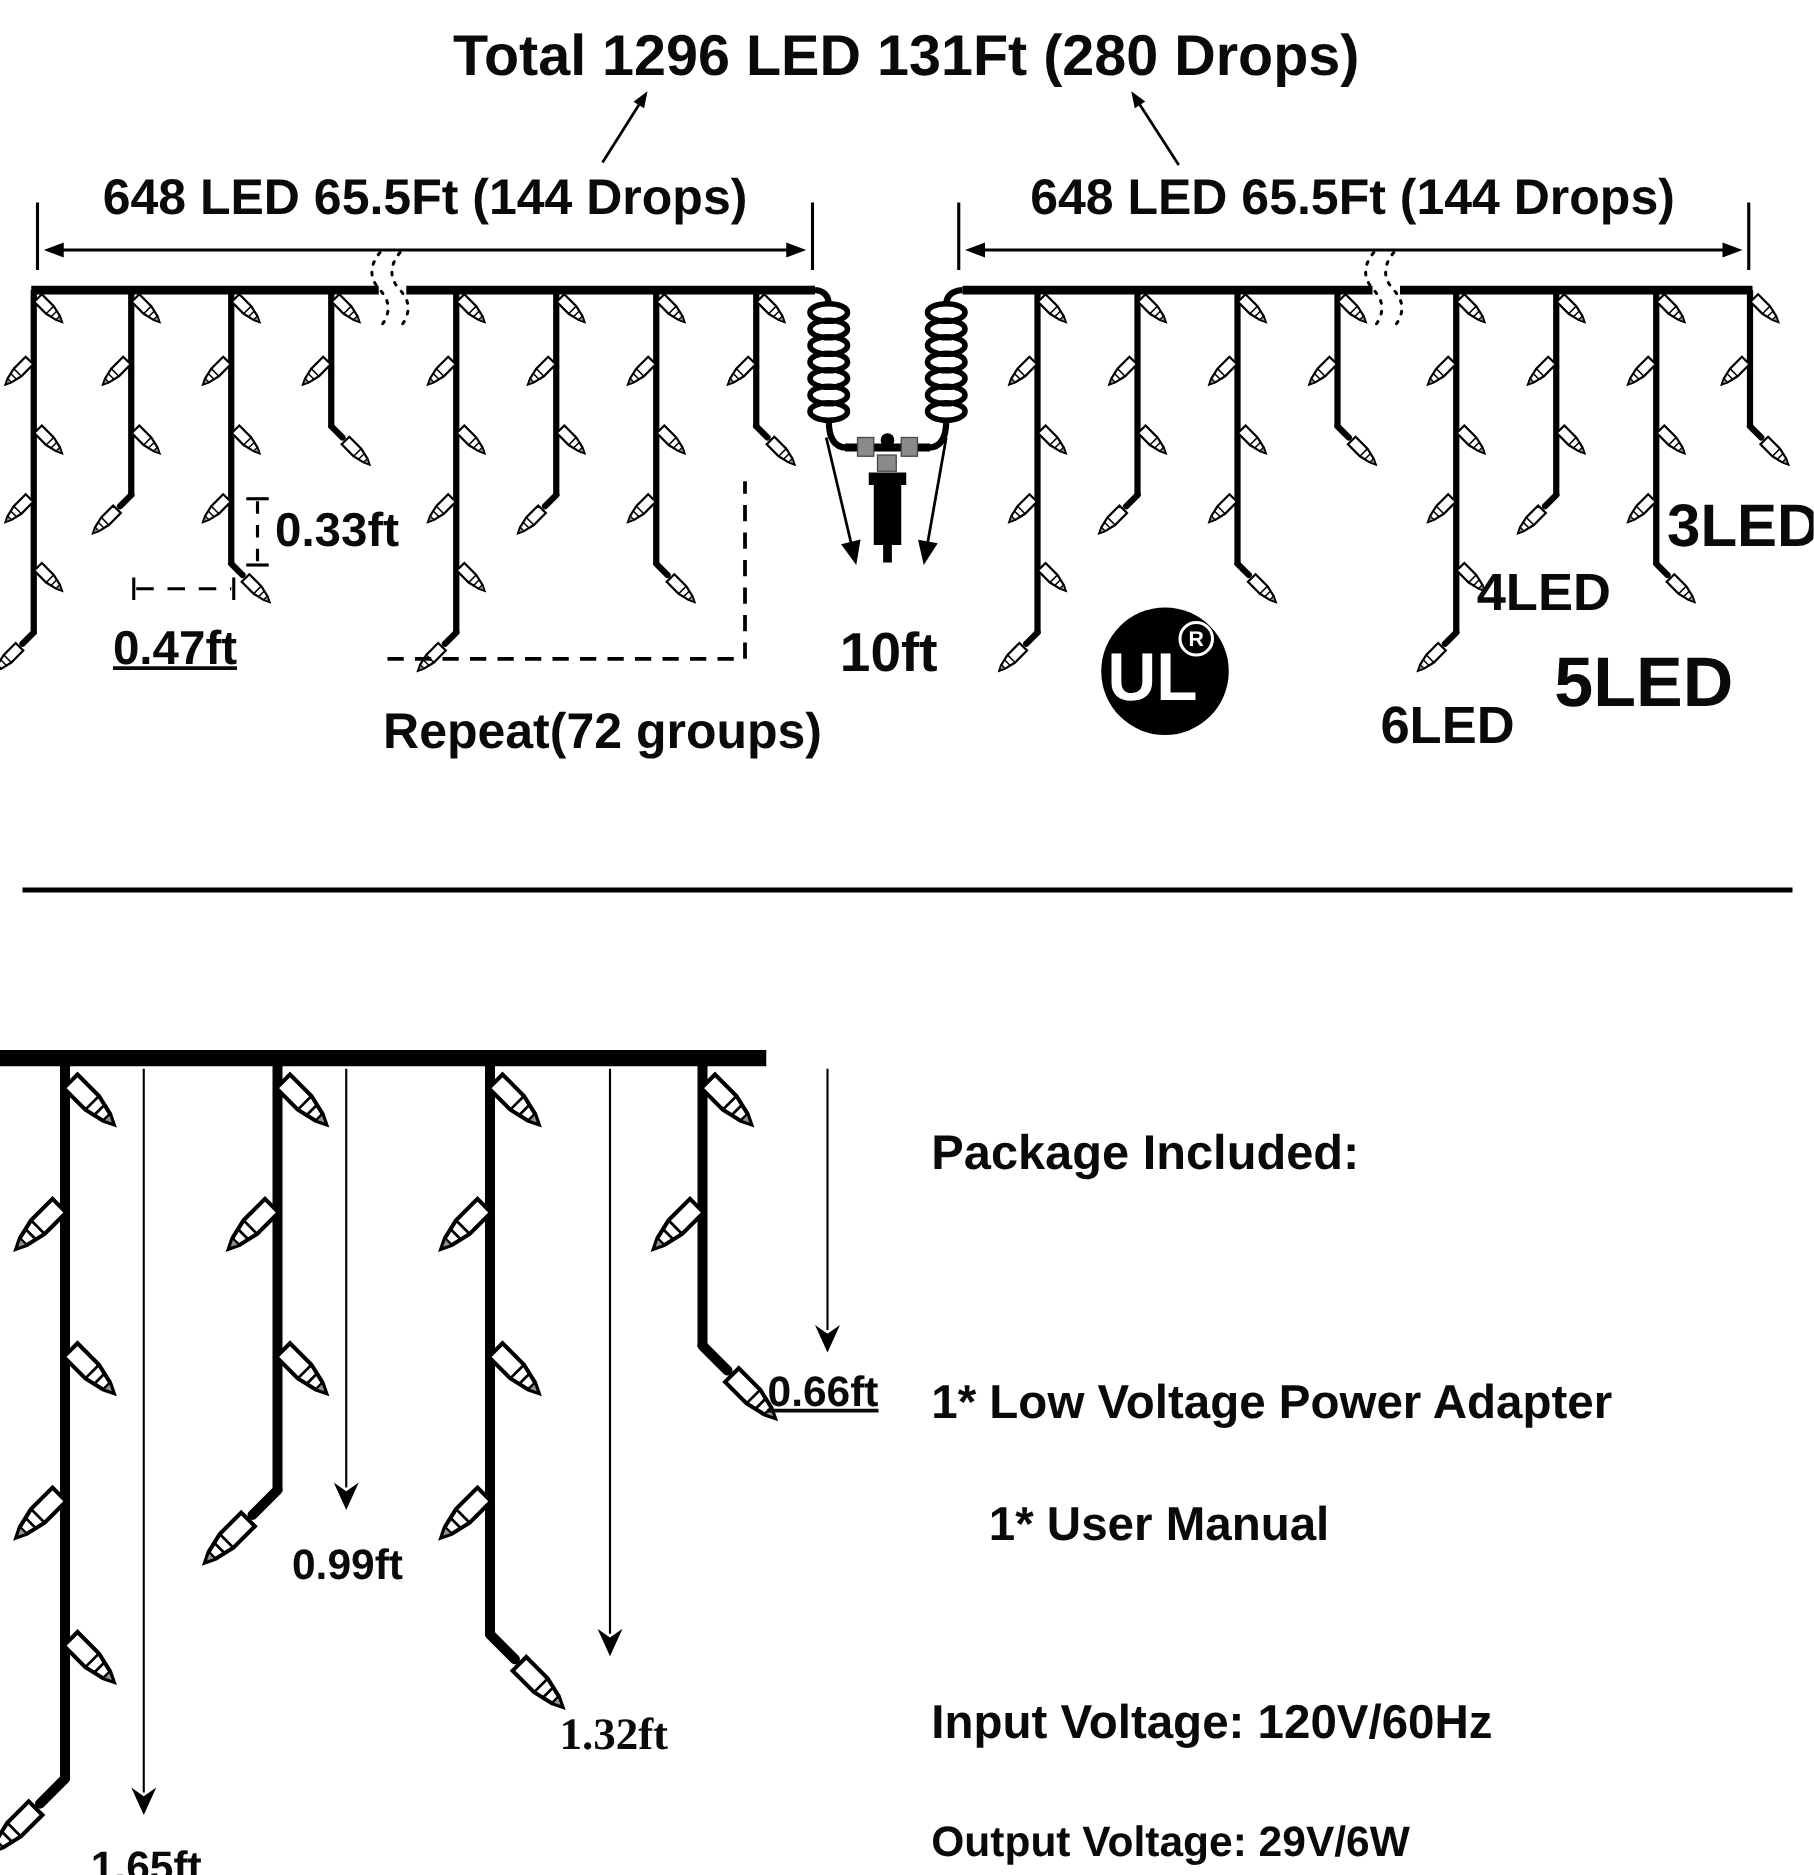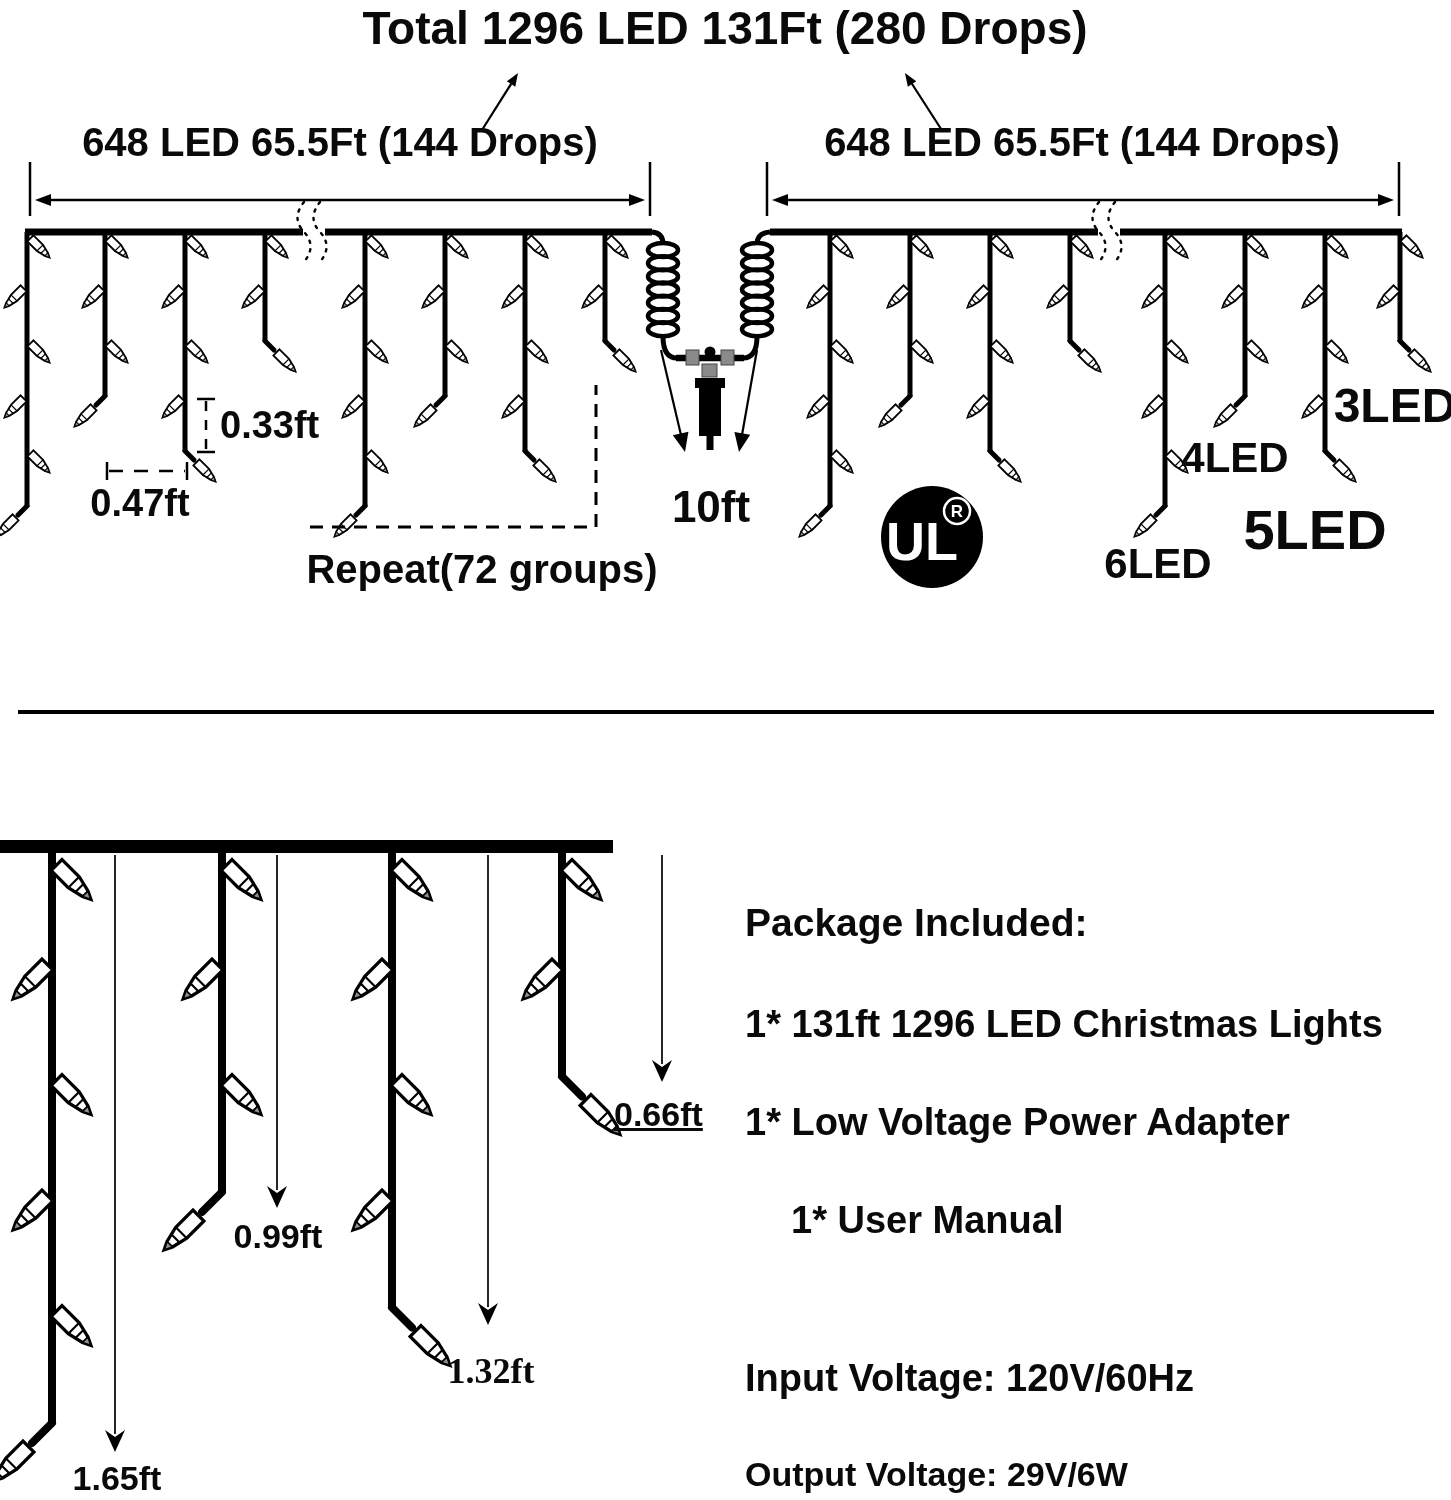--- a/index.html
+++ b/index.html
@@ -1,26 +1,26 @@
 <!DOCTYPE html>
 <html><head>
 <meta charset="utf-8">
 <style>
   html,body{margin:0;padding:0;background:#fff;}
   #stage{position:relative;width:1451px;height:1500px;background:#fff;overflow:hidden;
          font-family:"Liberation Sans",sans-serif;}
   #art{position:absolute;left:0;top:0;}
   .lbl{position:absolute;font-weight:bold;color:#0a0a0a;white-space:nowrap;line-height:1.05;
        font-family:"Liberation Sans",sans-serif;}
-  .c{transform:translateX(-50%);}
+  .c{transform:translateX(-50%);margin-top:16px;}
   #L-title{left:725px;top:4px;font-size:46px;}
   #L-secl{left:340px;top:121px;font-size:40px;}
   #L-secr{left:1082px;top:121px;font-size:40px;}
   #L-033{left:220px;top:406px;font-size:38px;}
-  #L-047{left:140px;top:484px;font-size:38px;}
+  #L-047{left:140px;top:484px;font-size:38px;text-decoration:underline;}
   #L-repeat{left:482px;top:548px;font-size:40px;}
   #L-10ft{left:711px;top:484px;font-size:44px;}
   #L-3led{left:1395px;top:381px;font-size:48px;}
   #L-4led{left:1235px;top:436px;font-size:42px;}
   #L-5led{left:1315px;top:501px;font-size:56px;}
   #L-6led{left:1158px;top:542px;font-size:42px;}
   #L-165{left:117px;top:1461px;font-size:34px;}
   #L-099{left:278px;top:1219px;font-size:34px;}
   #L-132{left:491px;top:1353px;font-size:36px;font-family:Liberation Serif, serif;}
   #L-066{left:614px;top:1097px;font-size:34px;text-decoration:underline;}
@@ -618,18 +618,17 @@
   <div class="lbl c" id="L-10ft">10ft</div>
   <div class="lbl c" id="L-3led">3LED</div>
   <div class="lbl c" id="L-4led">4LED</div>
   <div class="lbl c" id="L-5led">5LED</div>
   <div class="lbl c" id="L-6led">6LED</div>
   <div class="lbl c" id="L-165">1.65ft</div>
   <div class="lbl c" id="L-099">0.99ft</div>
   <div class="lbl c" id="L-132">1.32ft</div>
   <div class="lbl" id="L-066">0.66ft</div>
   <div class="lbl" id="L-pkg">Package Included:</div>
-  <div class="lbl" id="L-it0">1* 131ft 1296 LED Christmas Lights</div>
   <div class="lbl" id="L-it1">1* Low Voltage Power Adapter</div>
   <div class="lbl" id="L-it2">1* User Manual</div>
   <div class="lbl" id="L-inp">Input Voltage: 120V/60Hz</div>
   <div class="lbl" id="L-out">Output Voltage: 29V/6W</div>
 </div>
 
 </body></html>

